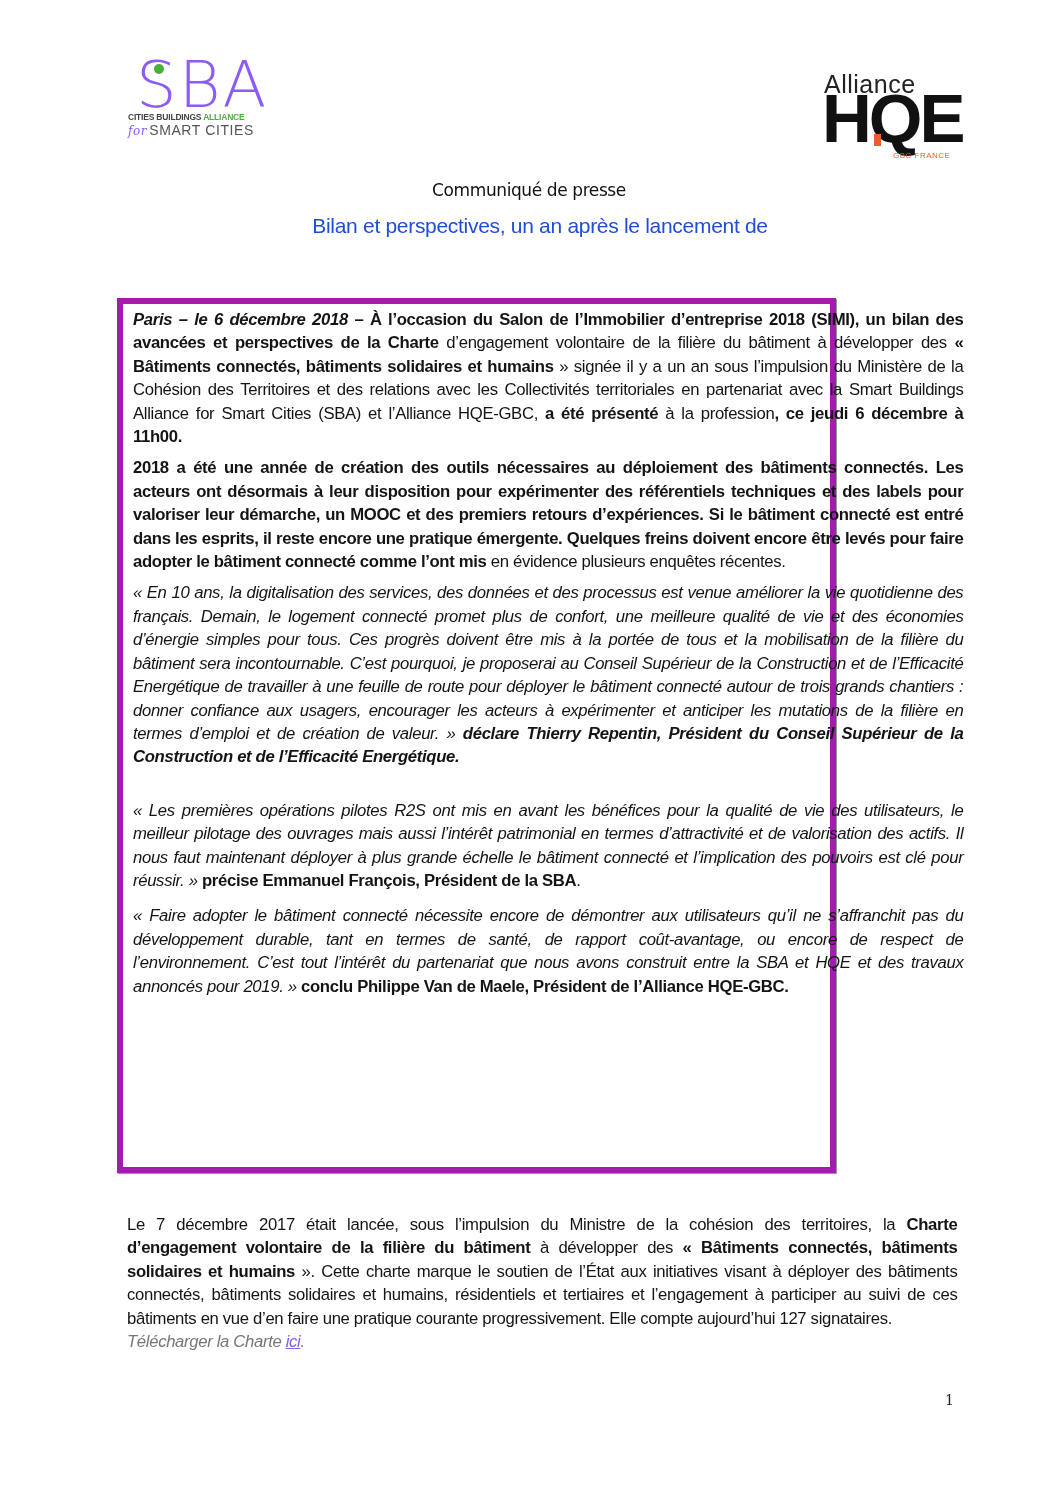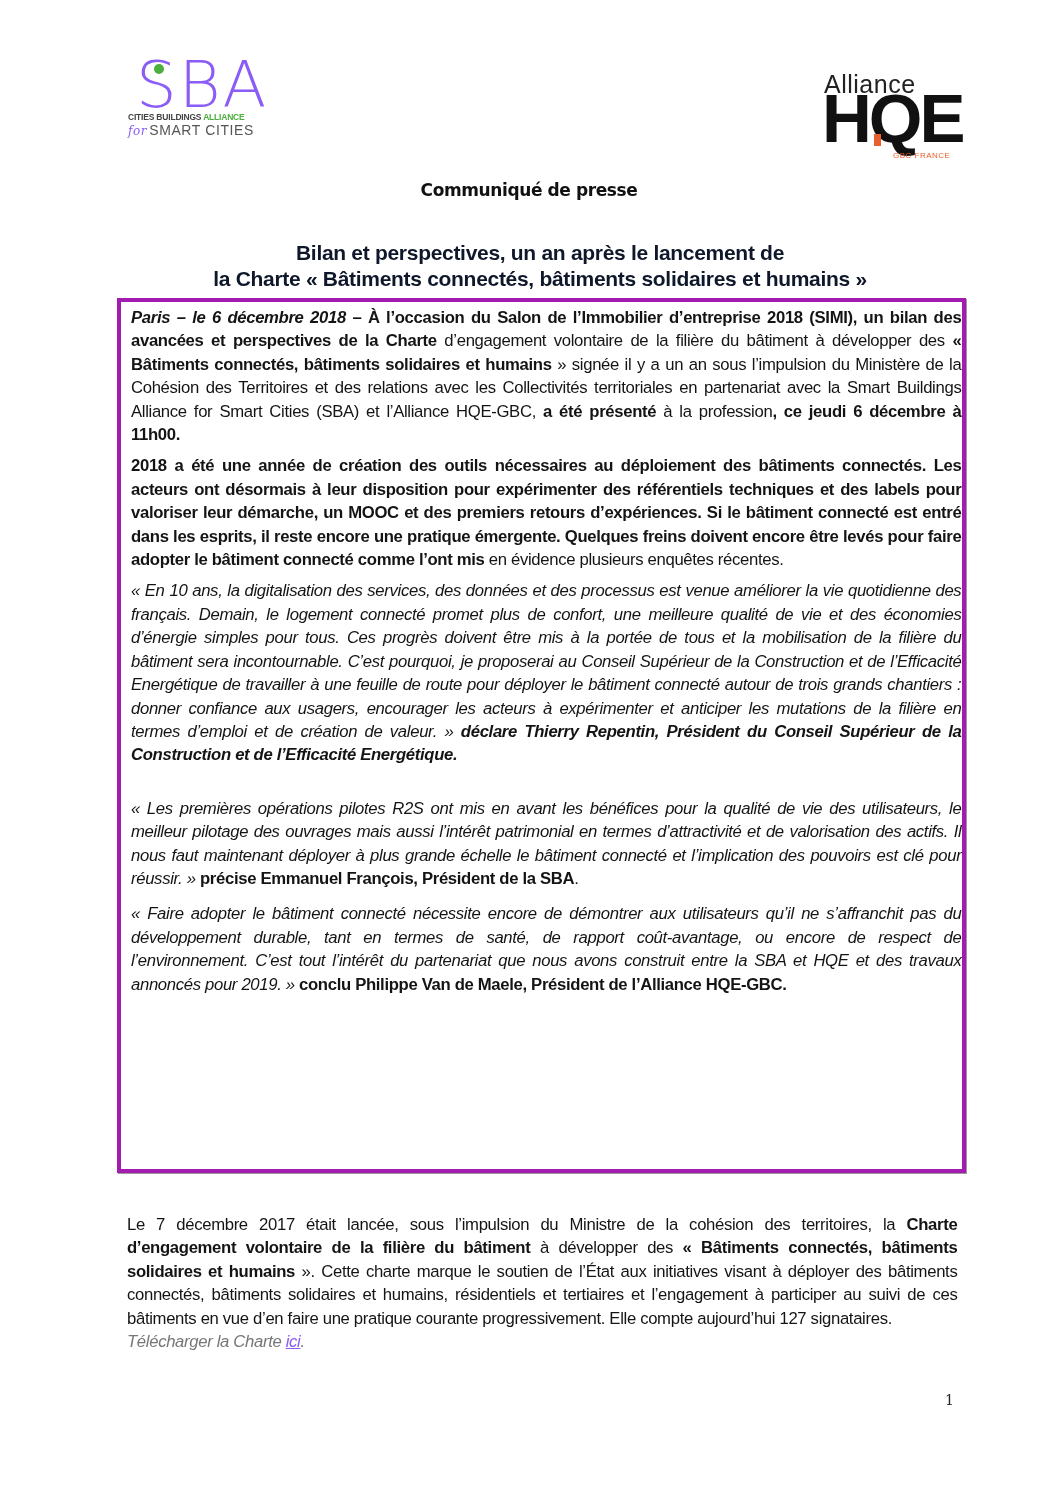--- a/index.html
+++ b/index.html
@@ -14,25 +14,25 @@
     .sba-line2 { position: absolute; left: 0; top: 60px; font-size: 14px; color: #555; white-space: nowrap; letter-spacing: 0.6px; }
     .sba-line2 .for { font-family: "DejaVu Serif", serif; font-style: italic; color: #8b5cf6; font-size: 12px; margin-right: 2px; }
 
     .logo-hqe { position: absolute; left: 822px; top: 70px; width: 125px; height: 95px; }
     .hqe-alliance { position: absolute; left: 2px; top: 0; font-size: 25px; color: #222; letter-spacing: 0.5px; }
     .hqe-big { position: absolute; left: 0; top: 24px; font-size: 69px; font-weight: bold; color: #111; letter-spacing: -3px; line-height: 50px; }
     .hqe-orange { position: absolute; left: 52px; top: 64px; width: 7px; height: 12px; background: #e8602c; }
     .hqe-gbc { position: absolute; left: 71px; top: 81px; font-size: 8px; color: #e8602c; letter-spacing: 0.5px; white-space: nowrap; }
 
     
-    .press-title { position: absolute; left: 0; width: 1058px; top: 180px; text-align: center; font-family: "DejaVu Sans", sans-serif; font-size: 17px; font-weight: bold; color: #111; letter-spacing: -0.4px; }
-    .headline { position: absolute; left: 100px; width: 880px; top: 240px; text-align: center; font-size: 21px; font-weight: bold; color: #0f172a; line-height: 26px; letter-spacing: -0.3px; }
+    .press-title { position: absolute; left: 0; width: 1058px; top: 180px; text-align: center; font-family: "DejaVu Sans", sans-serif; font-size: 17px; font-weight: normal; color: #111; letter-spacing: -0.4px; }
+    .headline { position: absolute; left: 100px; width: 880px; top: 213px; text-align: center; font-size: 21px; font-weight: normal; color: #1d4ed8; line-height: 26px; letter-spacing: -0.3px; }
 
     
-    .frame { position: absolute; left: 117px; top: 298px; width: 849px; height: 875px; border: 4px solid #a21caf; box-shadow: 1px 1px 0 #999; box-sizing: border-box; }
+    .frame { position: absolute; left: 117px; top: 298px; width: 719px; height: 875px; border: 6px solid #a21caf; box-shadow: 1px 1px 0 #999; box-sizing: border-box; }
     .frame-inner { position: absolute; left: 10px; top: 4px; width: 830px; }
     .para { font-family: "Liberation Sans", sans-serif; font-size: 17.4px; line-height: 23.4px; text-align: justify; margin: 0; color: #141414; letter-spacing: -0.35px; transform: scaleX(0.96); transform-origin: left top; width: 865px; }
     .para b { font-weight: bold; }
     .para i { font-style: italic; }
 
     .p1 { margin-top: 0; }
     .p2 { margin-top: 8px; }
     .p3 { margin-top: 8px; }
     .p4 { margin-top: 30px; }
     .p5 { margin-top: 12px; }
@@ -57,21 +57,20 @@
 <div class="logo-hqe">
   <div class="hqe-alliance">Alliance</div>
   <div class="hqe-big">HQE</div>
   <div class="hqe-orange"></div>
   <div class="hqe-gbc">GBC FRANCE</div>
 </div>
 
 <div class="press-title">Communiqué de presse</div>
 <div class="headline">
   <div>Bilan et perspectives, un an après le lancement de</div>
-  <div>la Charte « Bâtiments connectés, bâtiments solidaires et humains »</div>
 </div>
 
 <div class="frame">
   <div class="frame-inner">
     <p class="para p1"><b><i>Paris – le 6 décembre 2018</i><span> – </span><span>À l’occasion du Salon de l’Immobilier d’entreprise 2018 (SIMI), un bilan des avancées et perspectives de la Charte</span></b><span> d’engagement volontaire de la filière du bâtiment à développer des </span><b>« Bâtiments connectés, bâtiments solidaires et humains</b><span> » signée il y a un an sous l’impulsion du Ministère de la Cohésion des Territoires et des relations avec les Collectivités territoriales en partenariat avec la Smart Buildings Alliance for Smart Cities (SBA) et l’Alliance HQE-GBC, </span><b>a été présenté</b><span> à la profession</span><b>, ce jeudi 6 décembre à 11h00.</b></p>
 
     <p class="para p2"><b>2018 a été une année de création des outils nécessaires au déploiement des bâtiments connectés. Les acteurs ont désormais à leur disposition pour expérimenter des référentiels techniques et des labels pour valoriser leur démarche, un MOOC et des premiers retours d’expériences. Si le bâtiment connecté est entré dans les esprits, il reste encore une pratique émergente. Quelques freins doivent encore être levés pour faire adopter le bâtiment connecté comme l’ont mis</b><span> en évidence plusieurs enquêtes récentes</span><span>.</span></p>
 
     <p class="para p3"><i>« En 10 ans, la digitalisation des services, des données et des processus est venue améliorer la vie quotidienne des français. Demain, le logement connecté promet plus de confort, une meilleure qualité de vie et des économies d’énergie simples pour tous. Ces progrès doivent être mis à la portée de tous et la mobilisation de la filière du bâtiment sera incontournable. C’est pourquoi, je proposerai au Conseil Supérieur de la Construction et de l’Efficacité Energétique de travailler à une feuille de route pour déployer le bâtiment connecté autour de trois grands chantiers : donner confiance aux usagers, encourager les acteurs à expérimenter et anticiper les mutations de la filière en termes d’emploi et de création de valeur. » </i><b><i>déclare Thierry Repentin, Président du Conseil Supérieur de la Construction et de l’Efficacité Energétique.</i></b></p>
 

